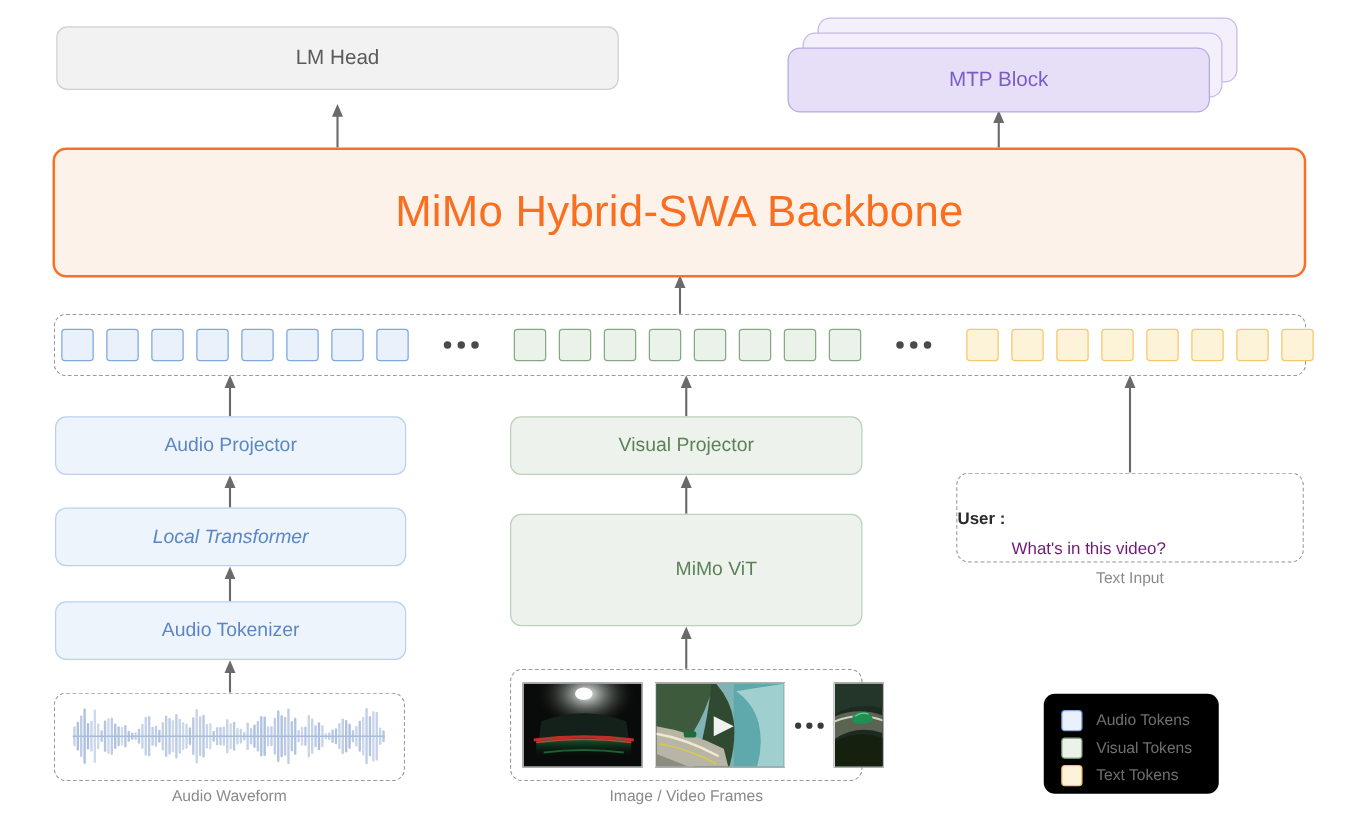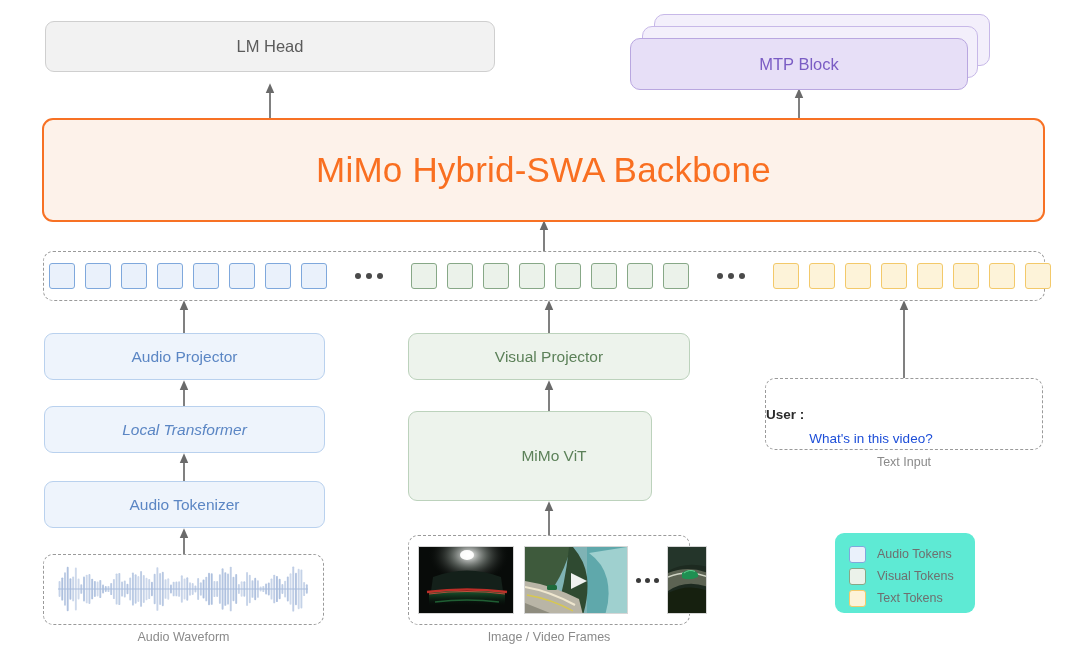--- a/index.html
+++ b/index.html
@@ -44,55 +44,55 @@
 
   
   .pb{font-size:15.5px;}
   .blue{background:#eef4fc;border:1.2px solid #b9d1ee;color:#5b86c4;}
   .green{background:#edf3ec;border:1.2px solid #bcd2bc;color:#5c8159;}
 
   .audio-proj{left:44px;top:333px;width:281px;height:47px;}
   .local-tr  {left:44px;top:406px;width:281px;height:47px;font-style:italic;}
   .audio-tok {left:44px;top:481px;width:281px;height:47px;}
   .vis-proj  {left:408px;top:333px;width:282px;height:47px;}
-  .mimo-vit  {left:408px;top:411px;width:244px;height:90px;padding-left:48px;}
+  .mimo-vit  {left:408px;top:411px;width:282px;height:90px;padding-left:48px;}
 
   
   .dashed{position:absolute;box-sizing:border-box;border:1.4px dashed #9a9a9a;
           border-radius:10px;}
   .wave-panel{left:43px;top:554px;width:281px;height:71px;}
   .frames-panel{left:408px;top:535px;width:282px;height:90px;}
   .text-panel{left:765px;top:378px;width:278px;height:72px;
               display:flex;align-items:center;}
 
   .caption{position:absolute;font-size:12.5px;color:#8a8a8a;text-align:center;}
   .cap-wave{left:43px;top:630px;width:281px;}
   .cap-frames{left:408px;top:630px;width:282px;}
   .cap-text{left:765px;top:455px;width:278px;}
 
   .ti-user{color:#2b2b2b;font-weight:bold;font-size:13.5px;}
-  .ti-q{color:#1d4ed8;font-size:13.5px;margin-top:48px;}
+  .ti-q{color:#701a75;font-size:13.5px;margin-top:48px;}
 
   
   .wave-svg{position:absolute;left:58px;top:566px;width:250px;height:46px;}
 
   
   .thumbs{position:absolute;left:418px;top:546px;width:265px;height:68px;
           display:flex;align-items:center;gap:0;}
   .thumb{position:relative;height:68px;border:1px solid #d6d6d6;box-sizing:border-box;
          overflow:hidden;background:#111;flex:0 0 auto;}
   .th1{width:96px;margin-right:10px;}
   .th2{width:104px;margin-right:8px;}
   .th3{width:40px;margin-left:8px;}
   .dots-frames{flex:0 0 auto;display:flex;gap:4px;align-items:center;}
   .dots-frames i{width:5px;height:5px;border-radius:50%;background:#3a3a3a;display:block;}
 
   
-  .legend{position:absolute;left:835px;top:533px;width:140px;height:80px;
-          background:#5eead4;border-radius:9px;box-sizing:border-box;
+  .legend{position:absolute;left:835px;top:555px;width:140px;height:80px;
+          background:#000000;border-radius:9px;box-sizing:border-box;
           padding:10px 0 0 14px;}
   .leg-item{display:flex;align-items:center;height:22px;}
   .leg-sw{width:17px;height:17px;border-radius:3px;box-sizing:border-box;margin-right:11px;}
   .leg-sw.audio{background:#eaf1fb;border:1.3px solid #7fa8dc;}
   .leg-sw.visual{background:#ebf2ea;border:1.3px solid #87a887;}
   .leg-sw.text{background:#fdf3d9;border:1.3px solid #f3c96a;}
   .leg-label{font-size:12.5px;color:#6f6f6f;}
 
   
   .arrows{position:absolute;left:0;top:0;width:1080px;height:660px;pointer-events:none;}

